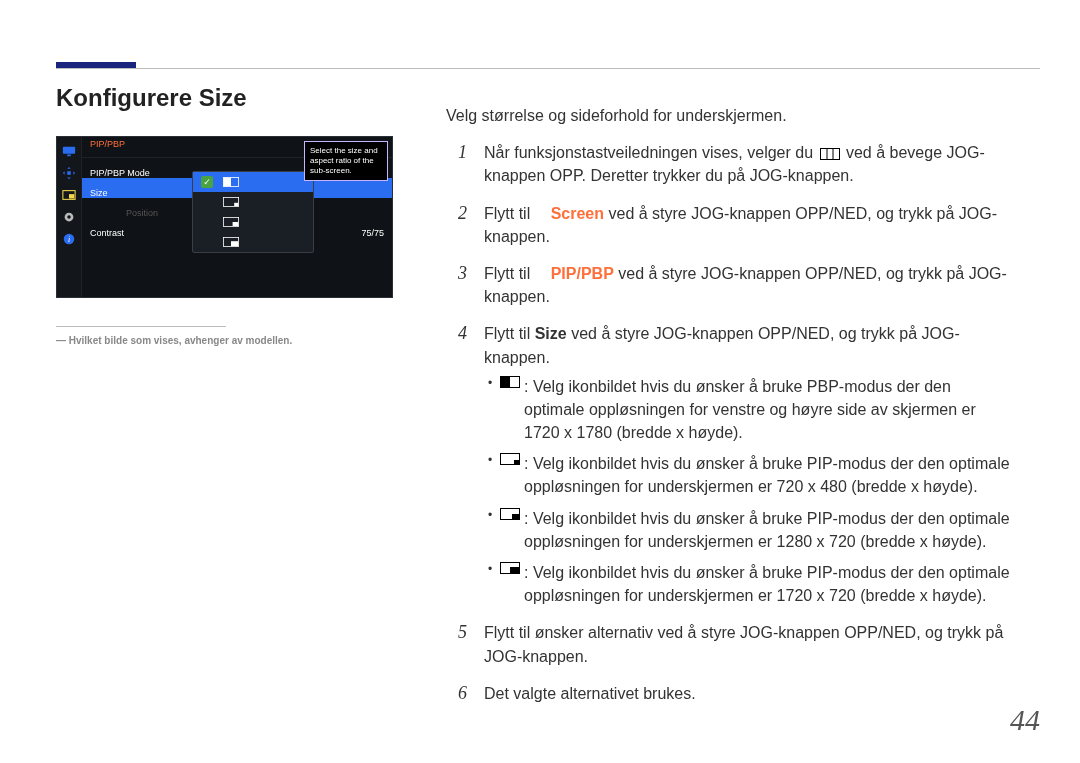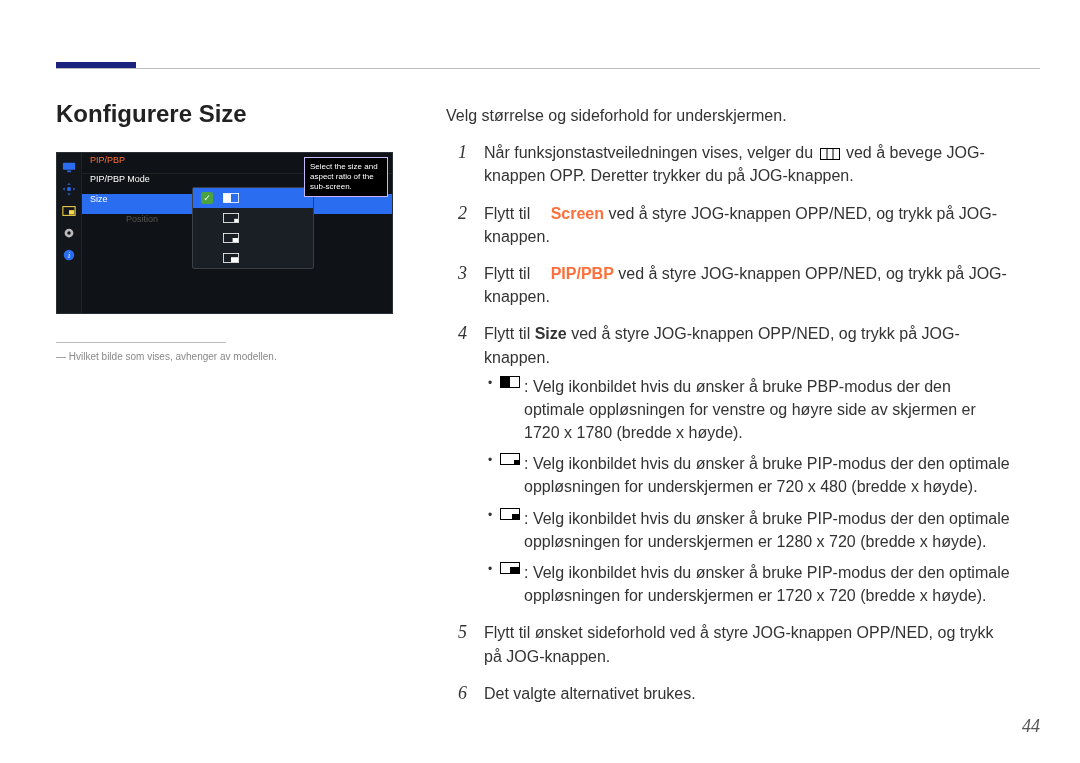--- a/index.html
+++ b/index.html
@@ -23,21 +23,21 @@
   .top-accent {
     position: absolute;
     top: 62px;
     left: 56px;
     width: 80px;
     height: 6px;
     background: #1a237e;
   }
   .left-col {
     position: absolute;
-    top: 100px;
+    top: 84px;
     left: 56px;
     width: 370px;
   }
   .title {
     font-size: 24px;
     font-weight: 700;
     color: #222;
     margin: 0 0 24px 0;
   }
   .osd {
@@ -77,21 +77,21 @@
     height: 16px;
     padding: 2px 8px;
     font-size: 9px;
     color: #ff6f3a;
     border-bottom: 1px solid #222;
   }
   .osd-rows { flex: 1; }
   .osd-row {
     height: 20px;
     display: flex;
-    align-items: flex-start;
+    align-items: flex-end;
     padding: 0 8px;
     justify-content: space-between;
     color: #fff;
     font-size: 9px;
   }
   .osd-row.highlight { background: #2a6df0; }
   .osd-row.dim { color: #555; margin-left: 36px; }
   .osd-row .val { color: #fff; font-size: 9px; }
   .osd-row .arrow { font-size: 8px; }
   .osd-popup {
@@ -135,20 +135,21 @@
   }
   .footnote-rule {
     width: 170px;
     border-top: 1px solid #bbb;
     margin-top: 28px;
     margin-bottom: 8px;
   }
   .footnote {
     font-size: 10px;
     color: #888;
+    font-weight: bold;
   }
   .footnote::before {
     content: "― ";
   }
   .right-col {
     position: absolute;
     top: 104px;
     left: 446px;
     width: 580px;
     font-size: 16px;
@@ -202,21 +203,21 @@
   .bullet-ico {
     position: absolute;
     left: 14px;
     top: 1px;
   }
   .pagenum {
     position: absolute;
     right: 40px;
     bottom: 26px;
     font-family: Georgia, "Times New Roman", serif;
-    font-size: 18px;
+    font-size: 30px;
     font-style: italic;
     color: #555;
   }
 </style>
 </head>
 <body>
 
 <div class="top-rule"></div>
 <div class="top-accent"></div>
 
@@ -260,20 +261,24 @@
       <div class="osd-header">PIP/PBP</div>
       <div class="osd-rows">
         <div class="osd-row">
             <span>PIP/PBP Mode</span>
           </div>
         <div class="osd-row highlight">
             <span>Size</span>
           </div>
         <div class="osd-row dim">
             <span>Position</span>
+          </div>
+        <div class="osd-row">
+            <span>Contrast</span>
+            <span class="val">75/75</span>
           </div>
       </div>
     </div>
 
     <div class="osd-popup">
       <div class="osd-popup-row sel">
         <span class="check on">✓</span>
         <span class="pbp-ico">
             <svg viewBox="0 0 20 12">
               <rect x="0.5" y="0.5" width="19" height="11" fill="none" stroke="#fff"></rect>
@@ -358,18 +363,18 @@
               </svg>
             </span><span>: Velg ikonbildet hvis du ønsker å bruke PIP-modus der den optimale oppløsningen for underskjermen er 1280 x 720 (bredde x høyde).</span></li>
         <li><span class="bullet-ico inline-ico">
               <svg viewBox="0 0 20 12">
                 <rect x="0.5" y="0.5" width="19" height="11" fill="none" stroke="#000"></rect>
                 <rect x="10" y="5" width="9" height="6" fill="#000"></rect>
               </svg>
             </span><span>: Velg ikonbildet hvis du ønsker å bruke PIP-modus der den optimale oppløsningen for underskjermen er 1720 x 720 (bredde x høyde).</span></li>
       </ul>
     </li>
-    <li>Flytt til ønsket sideforhold ved å styre JOG-knappen OPP/NED, og trykk på JOG-knappen.</li>
+    <li>Flytt til ønsker alternativ ved å styre JOG-knappen OPP/NED, og trykk på JOG-knappen.</li>
     <li>Det valgte alternativet brukes.</li>
   </ol>
 </div>
 
 <div class="pagenum">44</div>
 
 </body></html>

